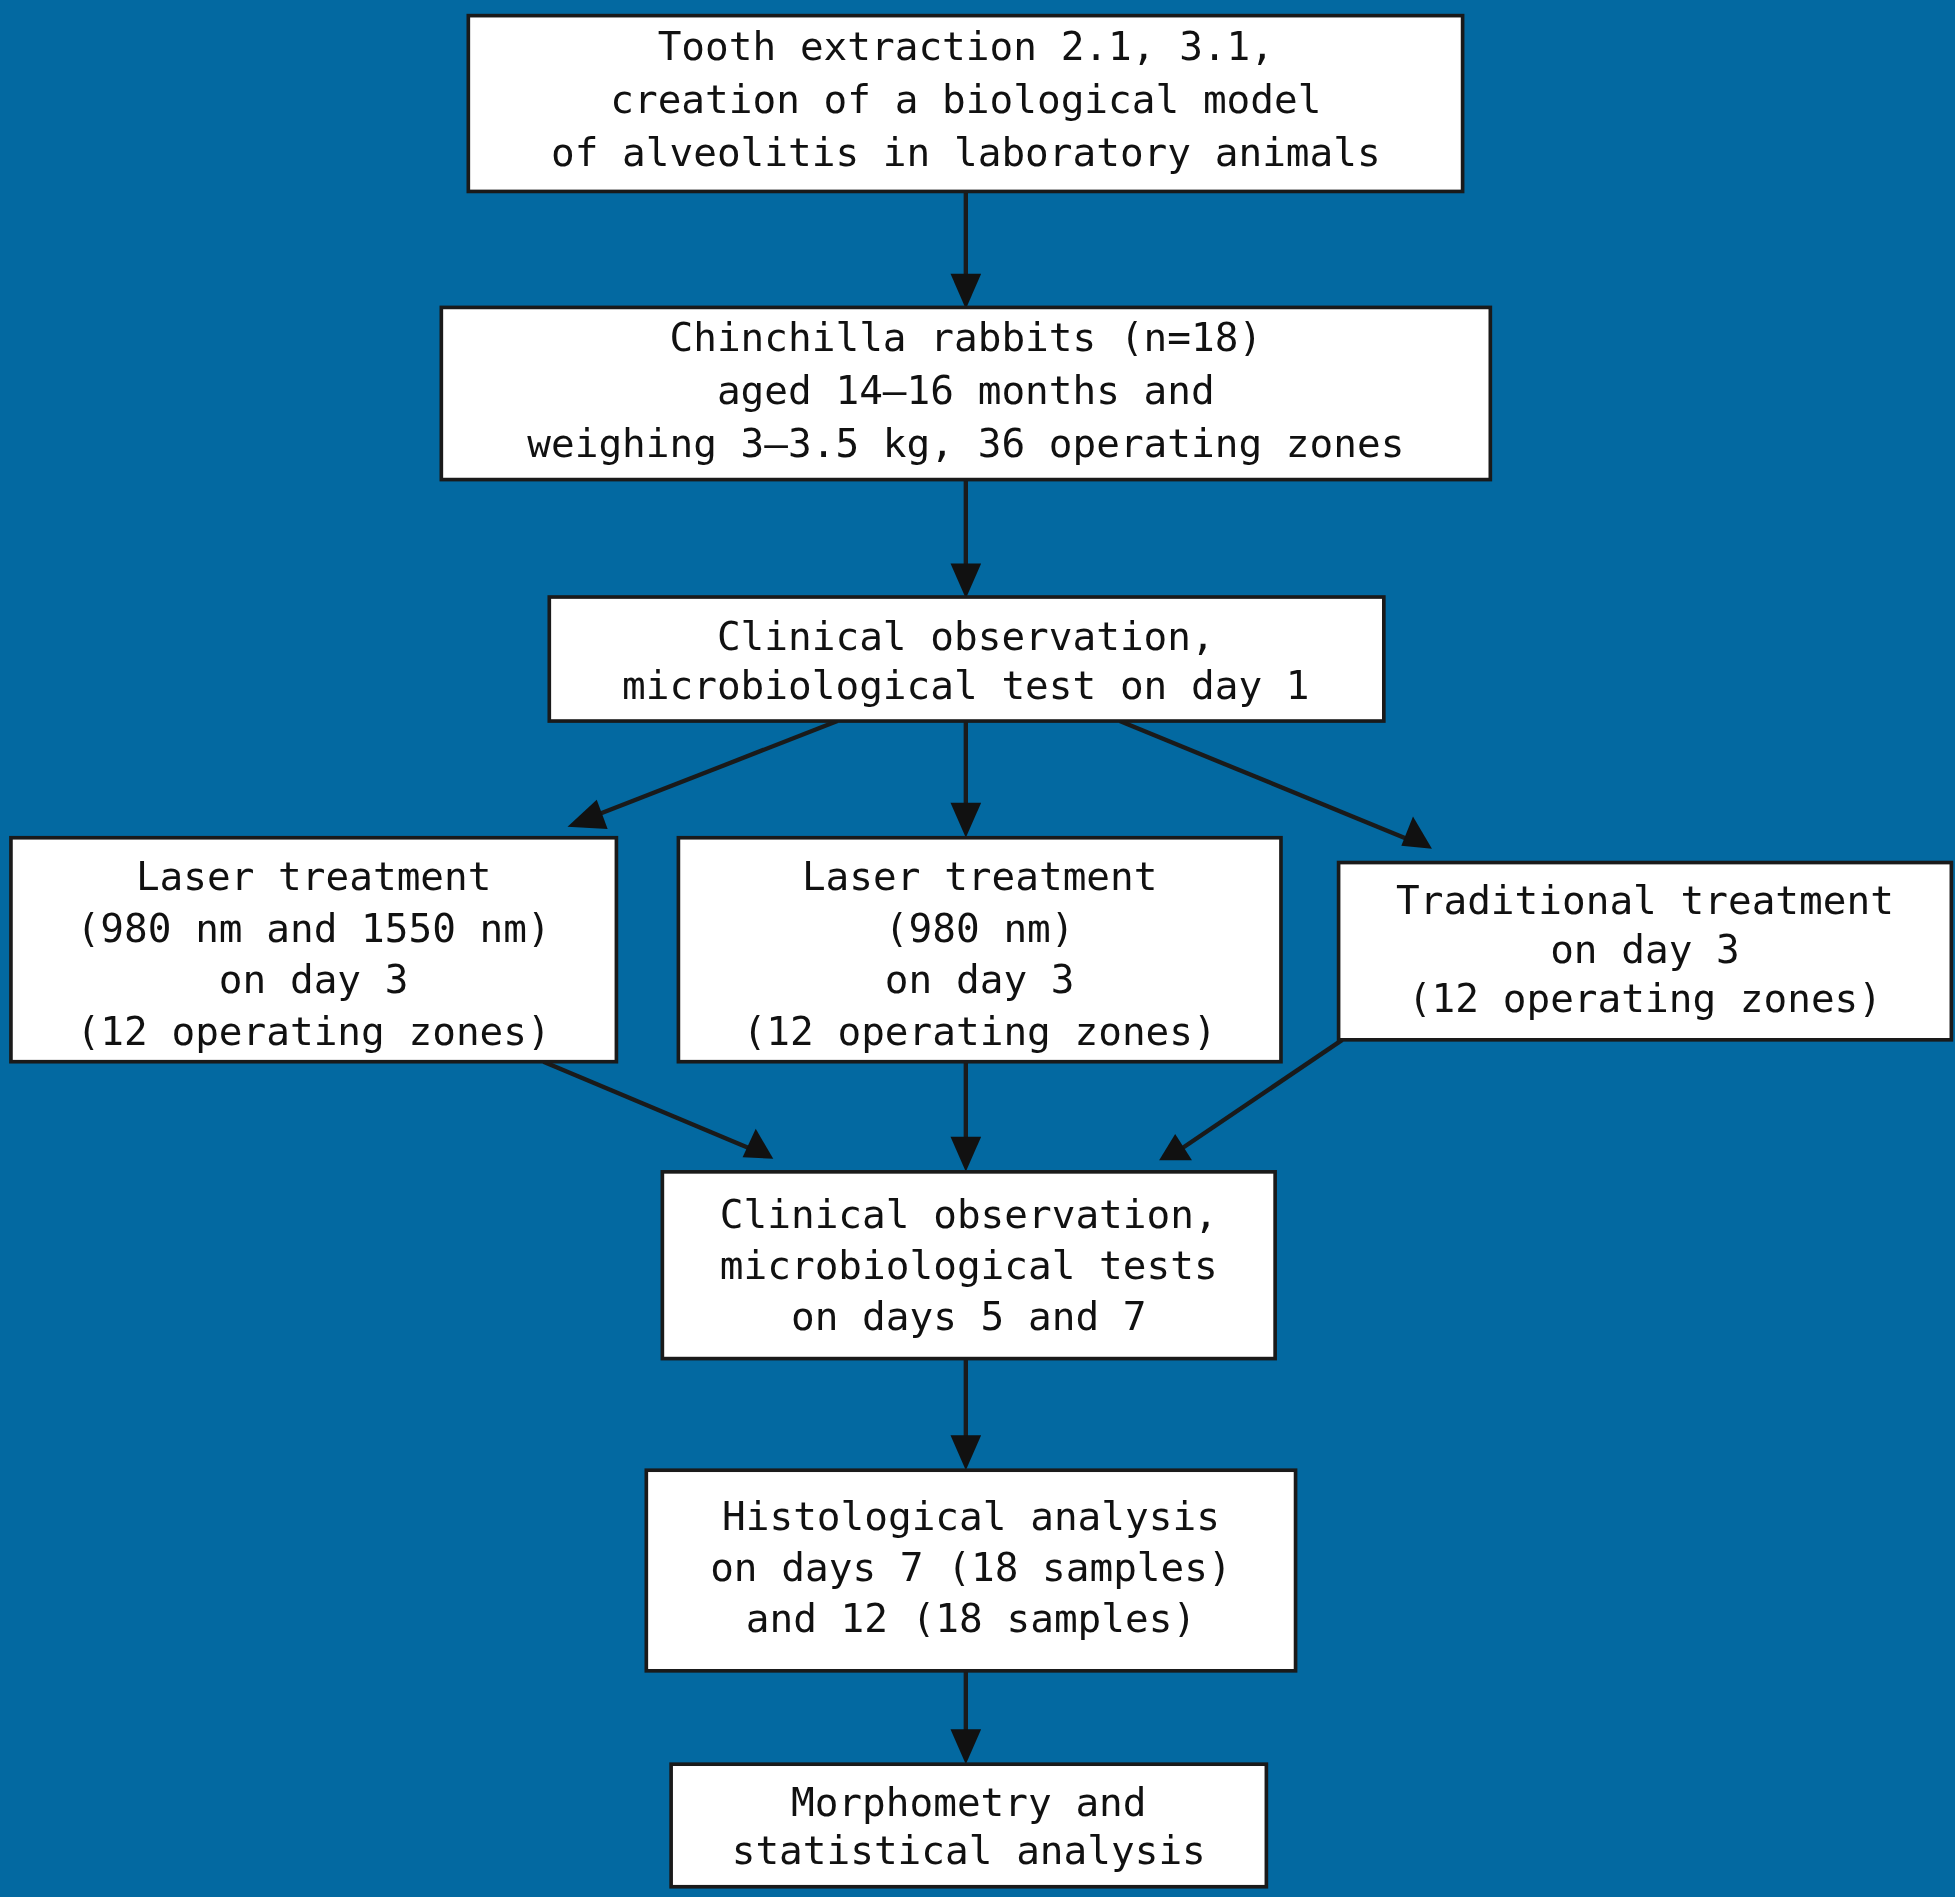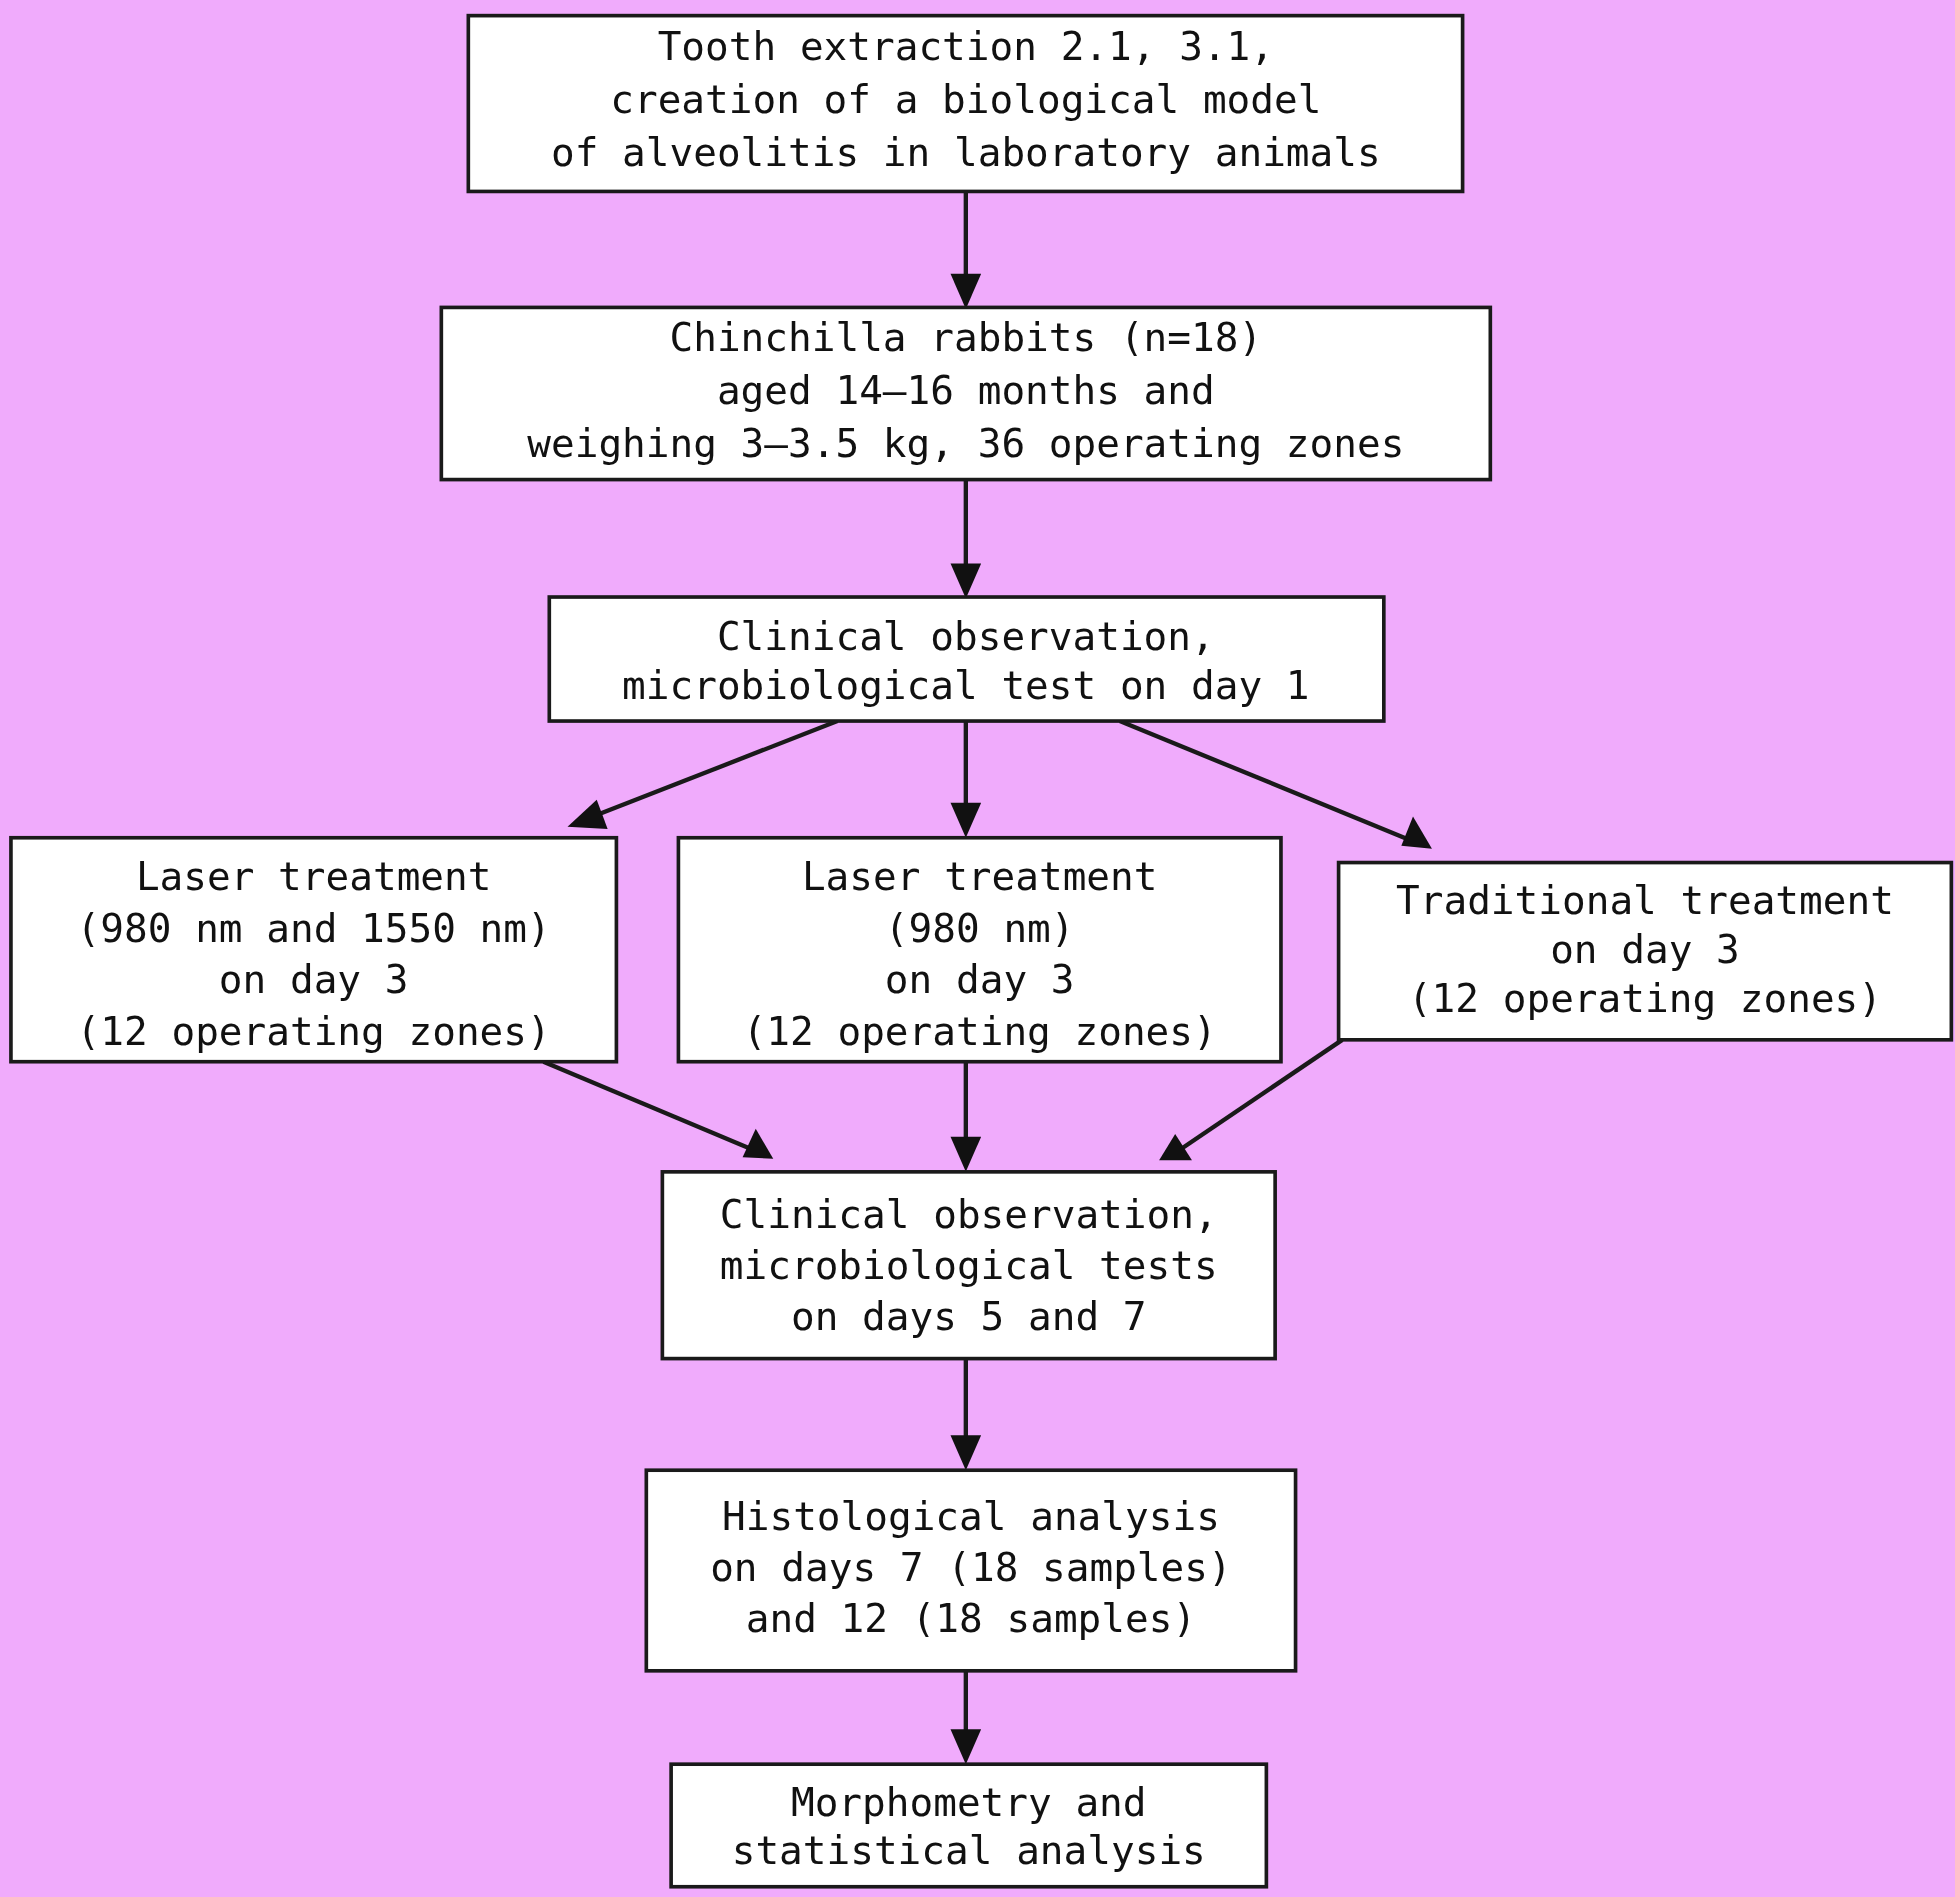--- a/index.html
+++ b/index.html
@@ -7,21 +7,21 @@
     padding: 0;
     background: #ffffff;
   }
   body {
     font-family: "DejaVu Sans Mono", "Liberation Mono", monospace;
   }
   #flowchart-root {
     position: relative;
     width: 1955px;
     height: 1898px;
-    background: #f0abfc;
+    background: #0369a1;
     overflow: hidden;
   }
   svg.diagram {
     position: absolute;
     top: 0;
     left: 0;
     width: 1955px;
     height: 1898px;
     display: block;
   }

